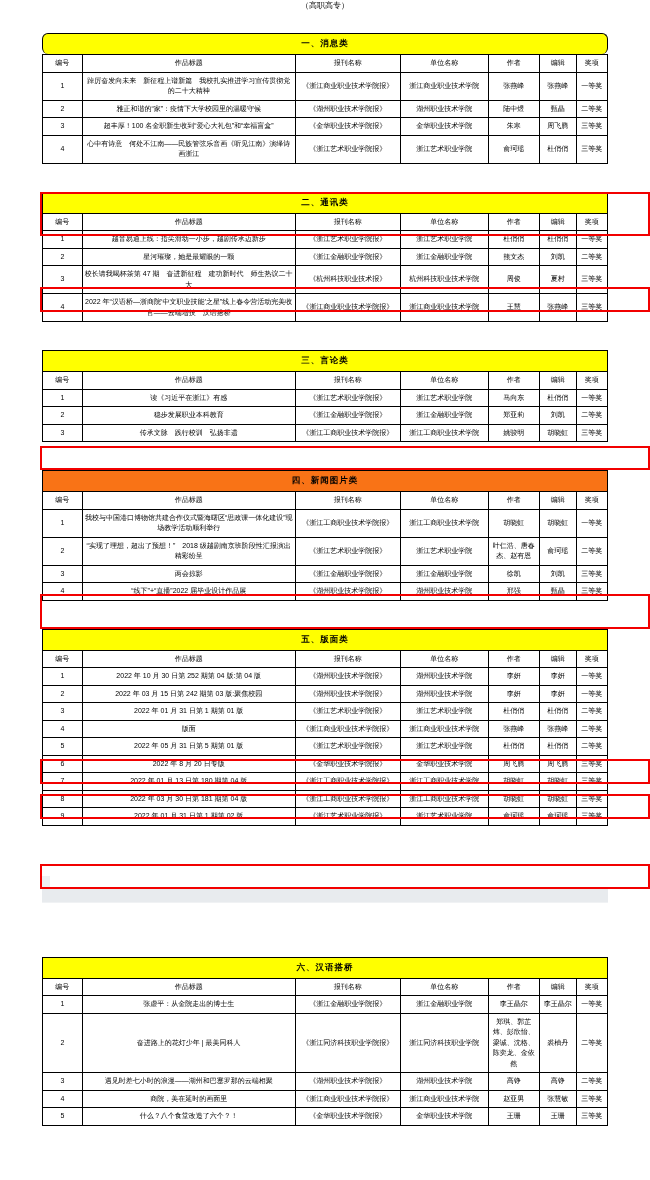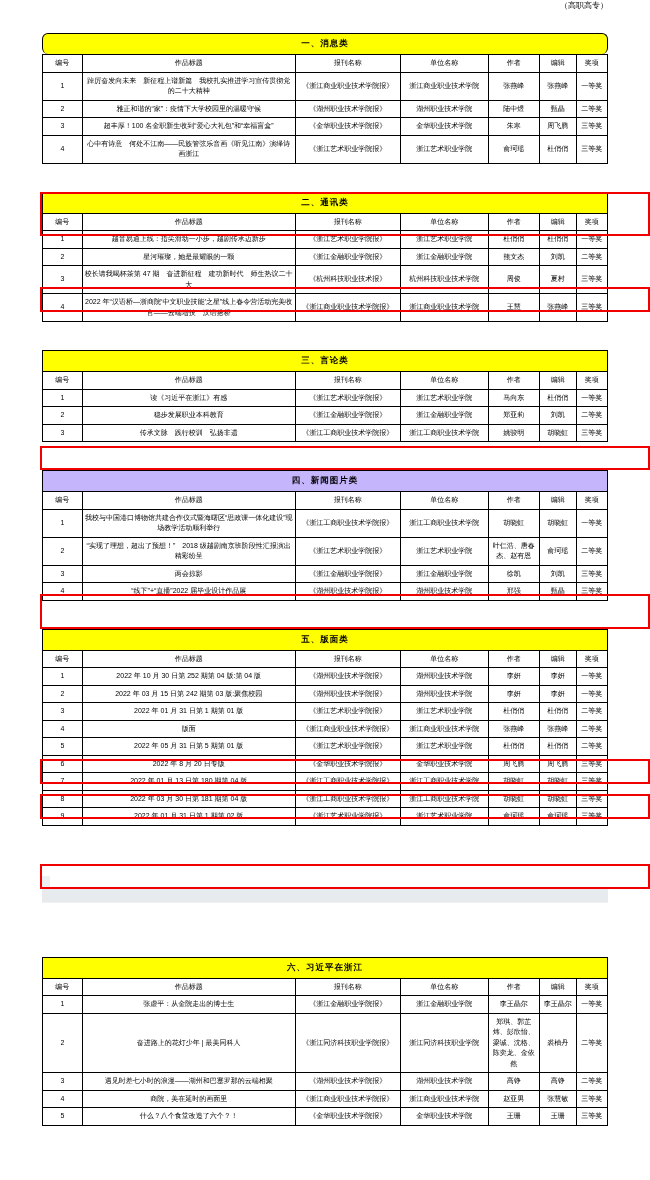--- a/index.html
+++ b/index.html
@@ -6,21 +6,21 @@
   .page{
     position:relative;width:650px;height:1180px;background:#ffffff;
     font-family:"Liberation Sans","DejaVu Sans",sans-serif;color:#000;
     overflow:hidden;margin:0 auto;
   }
   .content{padding:0 42px;}
   .doc-title{
     font-size:13px;font-weight:bold;text-align:center;
     margin:0;padding:30px 6px 10px;line-height:1.45;letter-spacing:.5px;
   }
-  .doc-subtitle{font-size:8px;text-align:right;margin:0 0 22px;}
+  .doc-subtitle{font-size:8px;text-align:center;margin:0 0 22px;}
   .section{margin-bottom:28px;}
   .banner{
     border:1px solid #000;border-bottom:none;text-align:center;
     font-weight:bold;font-size:8.5px;padding:4px 0;letter-spacing:1px;
   }
   table{width:100%;border-collapse:collapse;table-layout:fixed;}
   th,td{
     border:1px solid #000;font-size:7px;font-weight:normal;
     text-align:center;vertical-align:middle;padding:3px 2px;line-height:1.5;
     overflow-wrap:break-word;word-break:break-all;
@@ -217,21 +217,21 @@
                 <td>《浙江工商职业技术学院报》</td>
                 <td>浙江工商职业技术学院</td>
                 <td>姚骏明</td>
                 <td>胡晓虹</td>
                 <td>三等奖</td>
               </tr>
             </tbody>
           </table>
         </div>
         <div class="section">
-          <div class="banner" style="background: #c4b5fd; text-align: center;">四、新闻图片类</div>
+          <div class="banner" style="background: #f97316; text-align: center;">四、新闻图片类</div>
           <table>
             <colgroup>
               <col style="width: 7%;">
               <col style="width: 37.5%;">
               <col style="width: 18.5%;">
               <col style="width: 15.5%;">
               <col style="width: 9%;">
               <col style="width: 6.5%;">
               <col style="width: 5.5%;">
             </colgroup>
@@ -396,21 +396,21 @@
         </div>
       </div>
 
     <div class="sep-wrap">
       <div class="sep-tab"></div>
       <div class="sep-band"></div>
     </div>
 
     <div id="sections-2">
         <div class="section">
-          <div class="banner" style="background: rgb(255, 255, 0);">六、习近平在浙江</div>
+          <div class="banner" style="background: rgb(255, 255, 0);">六、汉语搭桥</div>
           <table>
             <colgroup>
               <col style="width: 7%;">
               <col style="width: 37.5%;">
               <col style="width: 18.5%;">
               <col style="width: 15.5%;">
               <col style="width: 9%;">
               <col style="width: 6.5%;">
               <col style="width: 5.5%;">
             </colgroup>

